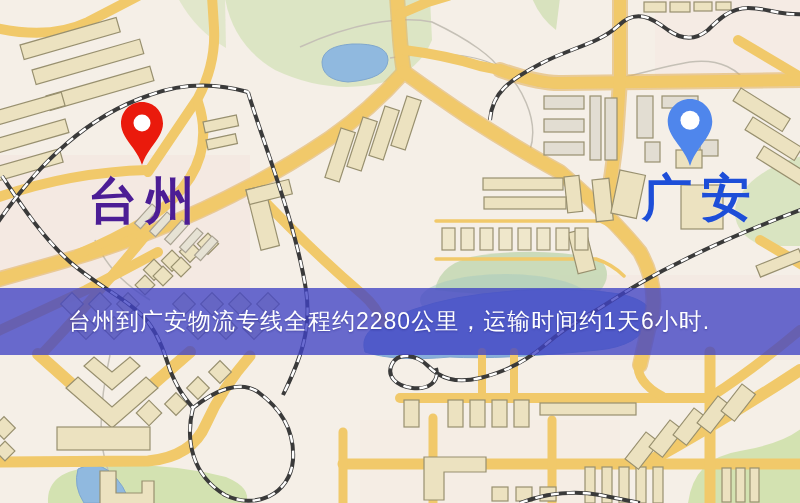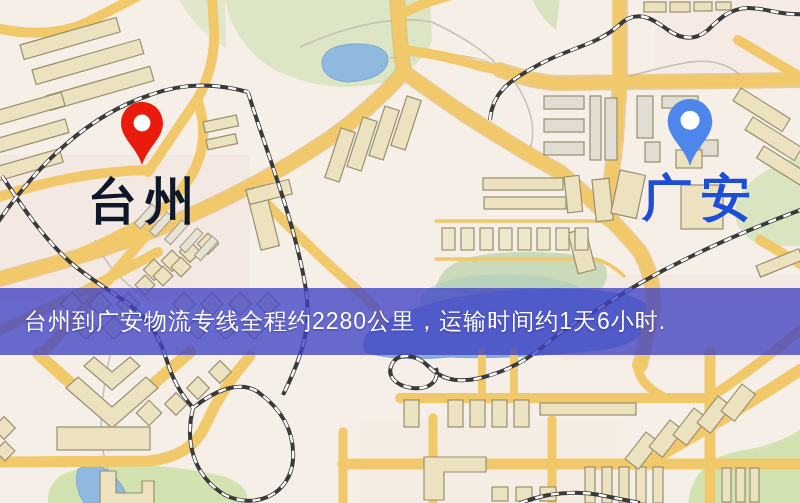--- a/index.html
+++ b/index.html
@@ -4,27 +4,27 @@
 <style>
   html,body{margin:0;padding:0;background:#e8e4dc;}
   .stage{position:relative;width:800px;height:503px;overflow:hidden;
          font-family:"Liberation Sans","DejaVu Sans",sans-serif;}
   .map-svg{position:absolute;left:0;top:0;filter:blur(.45px) saturate(.97);}
   .marker{position:absolute;}
   .marker svg{display:block;}
   .pin-label{position:absolute;font-family:"Liberation Serif","DejaVu Serif",serif;
              font-size:50px;font-weight:600;line-height:1;white-space:nowrap;
              text-shadow:0 0 2px rgba(255,255,255,.35);}
-  .pin-label.origin{left:88px;top:176px;color:#0f172a;letter-spacing:7px;}
+  .pin-label.origin{left:88px;top:176px;color:#4c1d95;letter-spacing:7px;}
   .pin-label.dest{left:642px;top:173px;color:#1d4ed8;letter-spacing:9px;}
   .banner{position:absolute;left:0;top:288px;width:800px;height:67px;
           background:rgba(64,67,196,0.78);display:flex;align-items:center;
           box-sizing:border-box;padding-left:24px;}
   .banner span{color:#ffffff;font-size:23px;letter-spacing:1px;white-space:nowrap;
-               text-shadow:0 1px 2px rgba(30,30,120,.45);}
+               text-shadow:0 1px 2px rgba(30,30,120,.45);margin-left:44px;}
 </style>
 </head>
 <body>
 
 <div class="stage">
 
   <svg class="map-svg" width="800" height="503" viewBox="0 0 800 503">
 
     <rect x="0" y="0" width="800" height="503" fill="#f5efe7"></rect>
     <g stroke="none">

